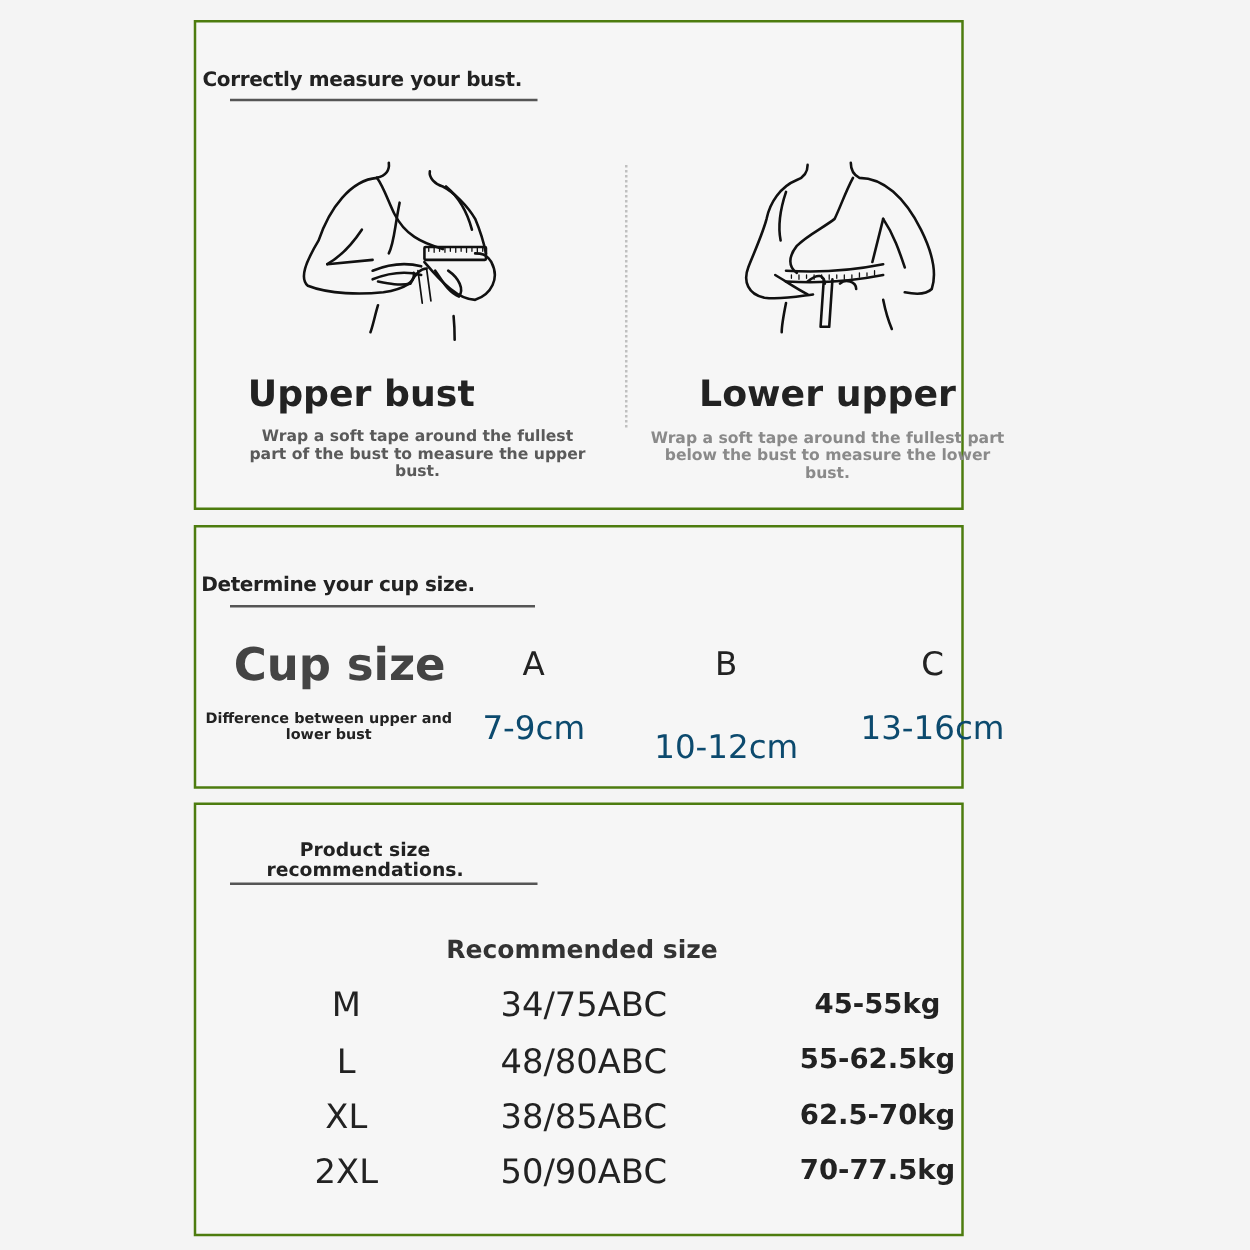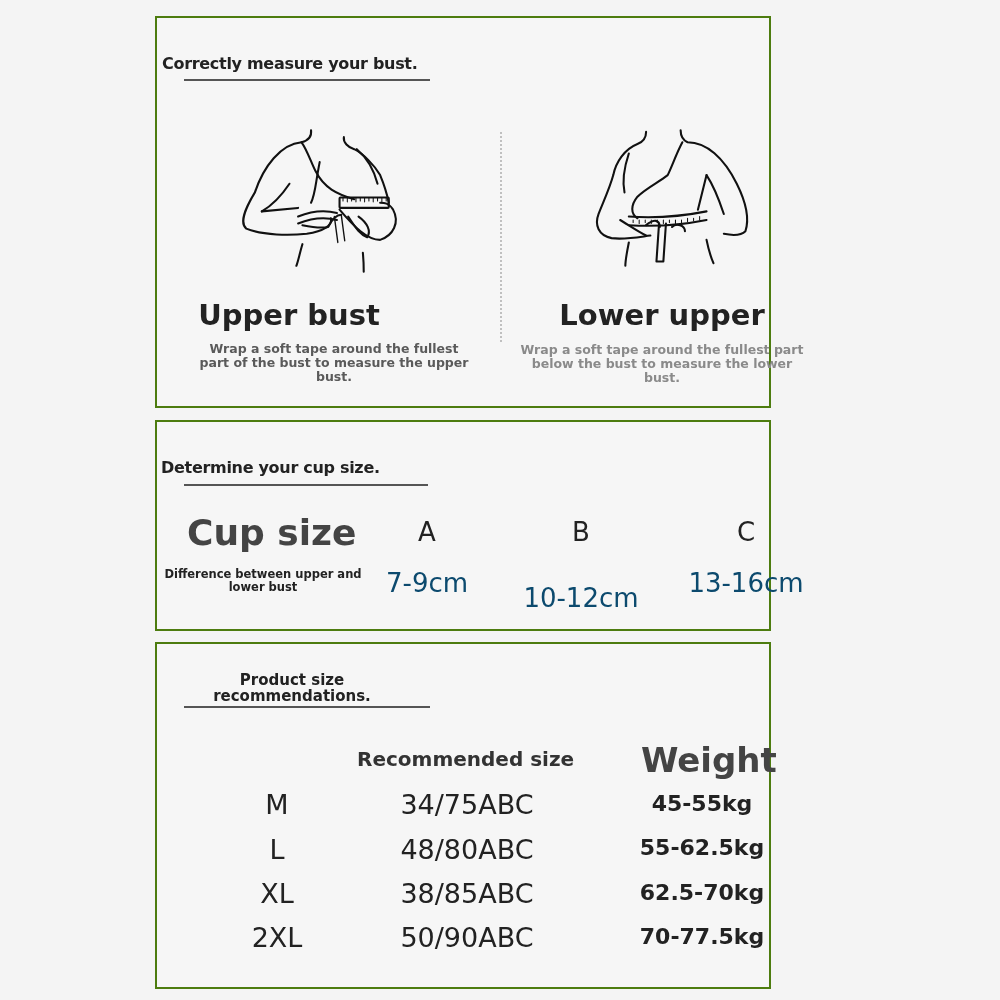--- a/index.html
+++ b/index.html
@@ -92,21 +92,20 @@
 
   <div class="abs cup-letter" style="left:529px; top:95px;">C</div>
   <div class="abs cup-range" style="left:509px; top:146px;">13-16cm</div>
 </div>
 
 <div class="panel p3">
   <div class="abs" style="left:55px; top:28px; width:160px; font-size:15px; font-weight:bold; text-align:center; white-space:normal; line-height:16px; color:#222;">Product size recommendations.</div>
   <div class="uline" style="left:27px; top:62px; width:246px;"></div>
 
   <div class="abs" style="left:200px; top:103px; font-size:20px; font-weight:bold; color:#333;">Recommended size</div>
-  <div class="abs" style="left:484px; top:96px; font-size:34px; font-weight:bold; color:#444;">Weight</div>
 
   <div>
     <div>
       <div class="abs size-cell" style="left:60px; top:145px; width:120px;">M</div>
       <div class="abs size-cell" style="left:210px; top:145px; width:200px;">34/75ABC</div>
       <div class="abs weight-cell" style="left:440px; top:147px; width:210px;">45-55kg</div>
     </div>
     <div>
       <div class="abs size-cell" style="left:60px; top:190px; width:120px;">L</div>
       <div class="abs size-cell" style="left:210px; top:190px; width:200px;">48/80ABC</div>

